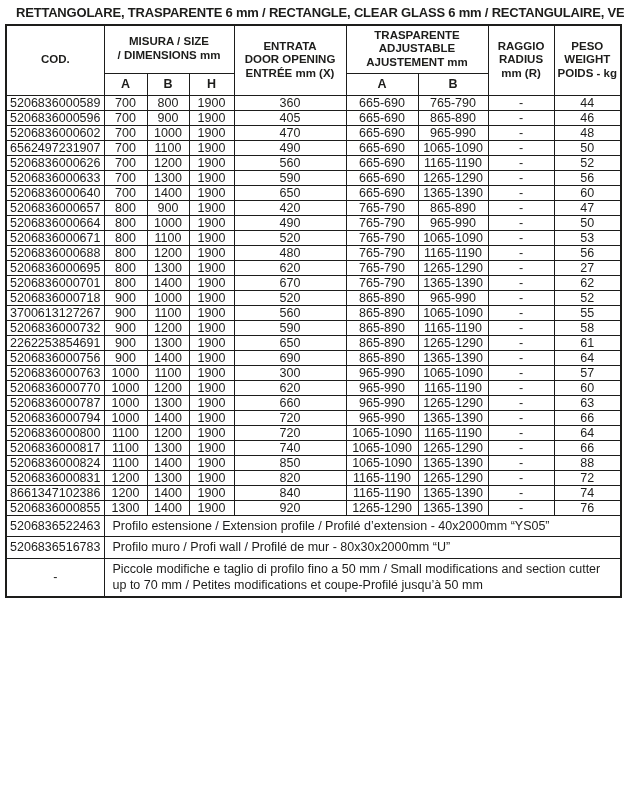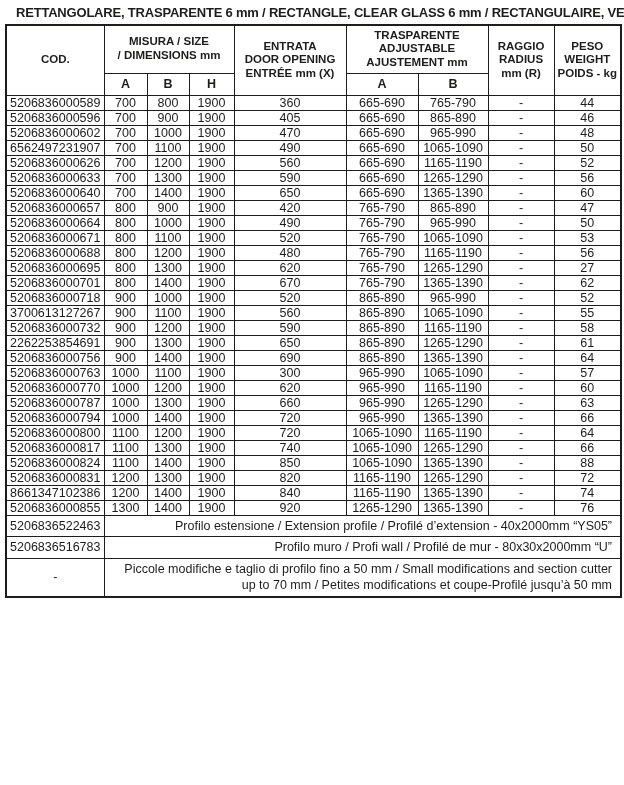--- a/index.html
+++ b/index.html
@@ -51,21 +51,21 @@
   tr.head-sub  { height: 22px; }
   tr.head-sub th { font-size: 12.5px; white-space: nowrap; }
   tr.data-row  { height: 15px; }
   tr.data-row td {
     font-size: 12.5px;
     white-space: nowrap;
   }
   tr.footer-row { height: 21.6px; }
   tr.footer-row td { font-size: 12.5px; }
   tr.footer-row td.note {
-    text-align: right;
+    text-align: left;
     padding: 2px 8px;
     line-height: 1.3;
     white-space: normal;
   }
   tr.footer-row.tall { height: 39px; }
 </style>
 </head>
 <body>
 
 <div class="page">

